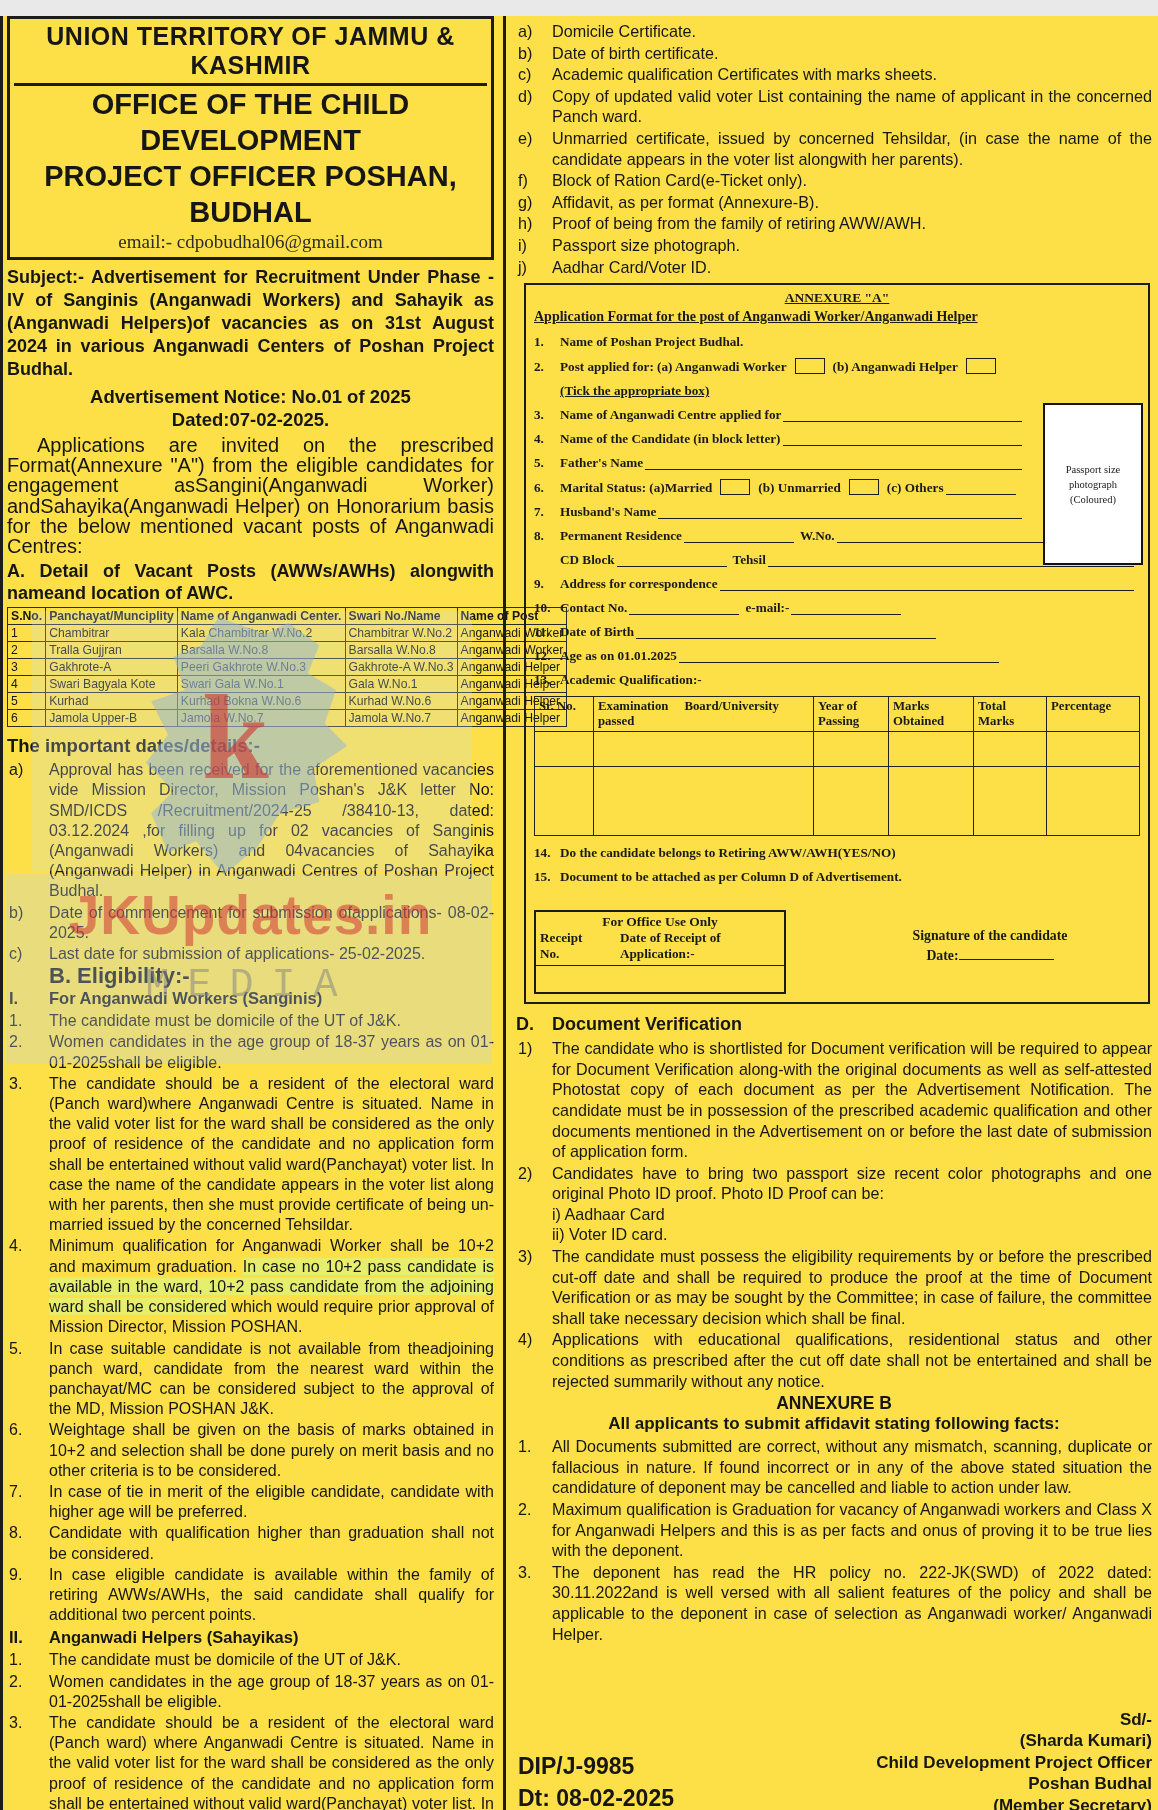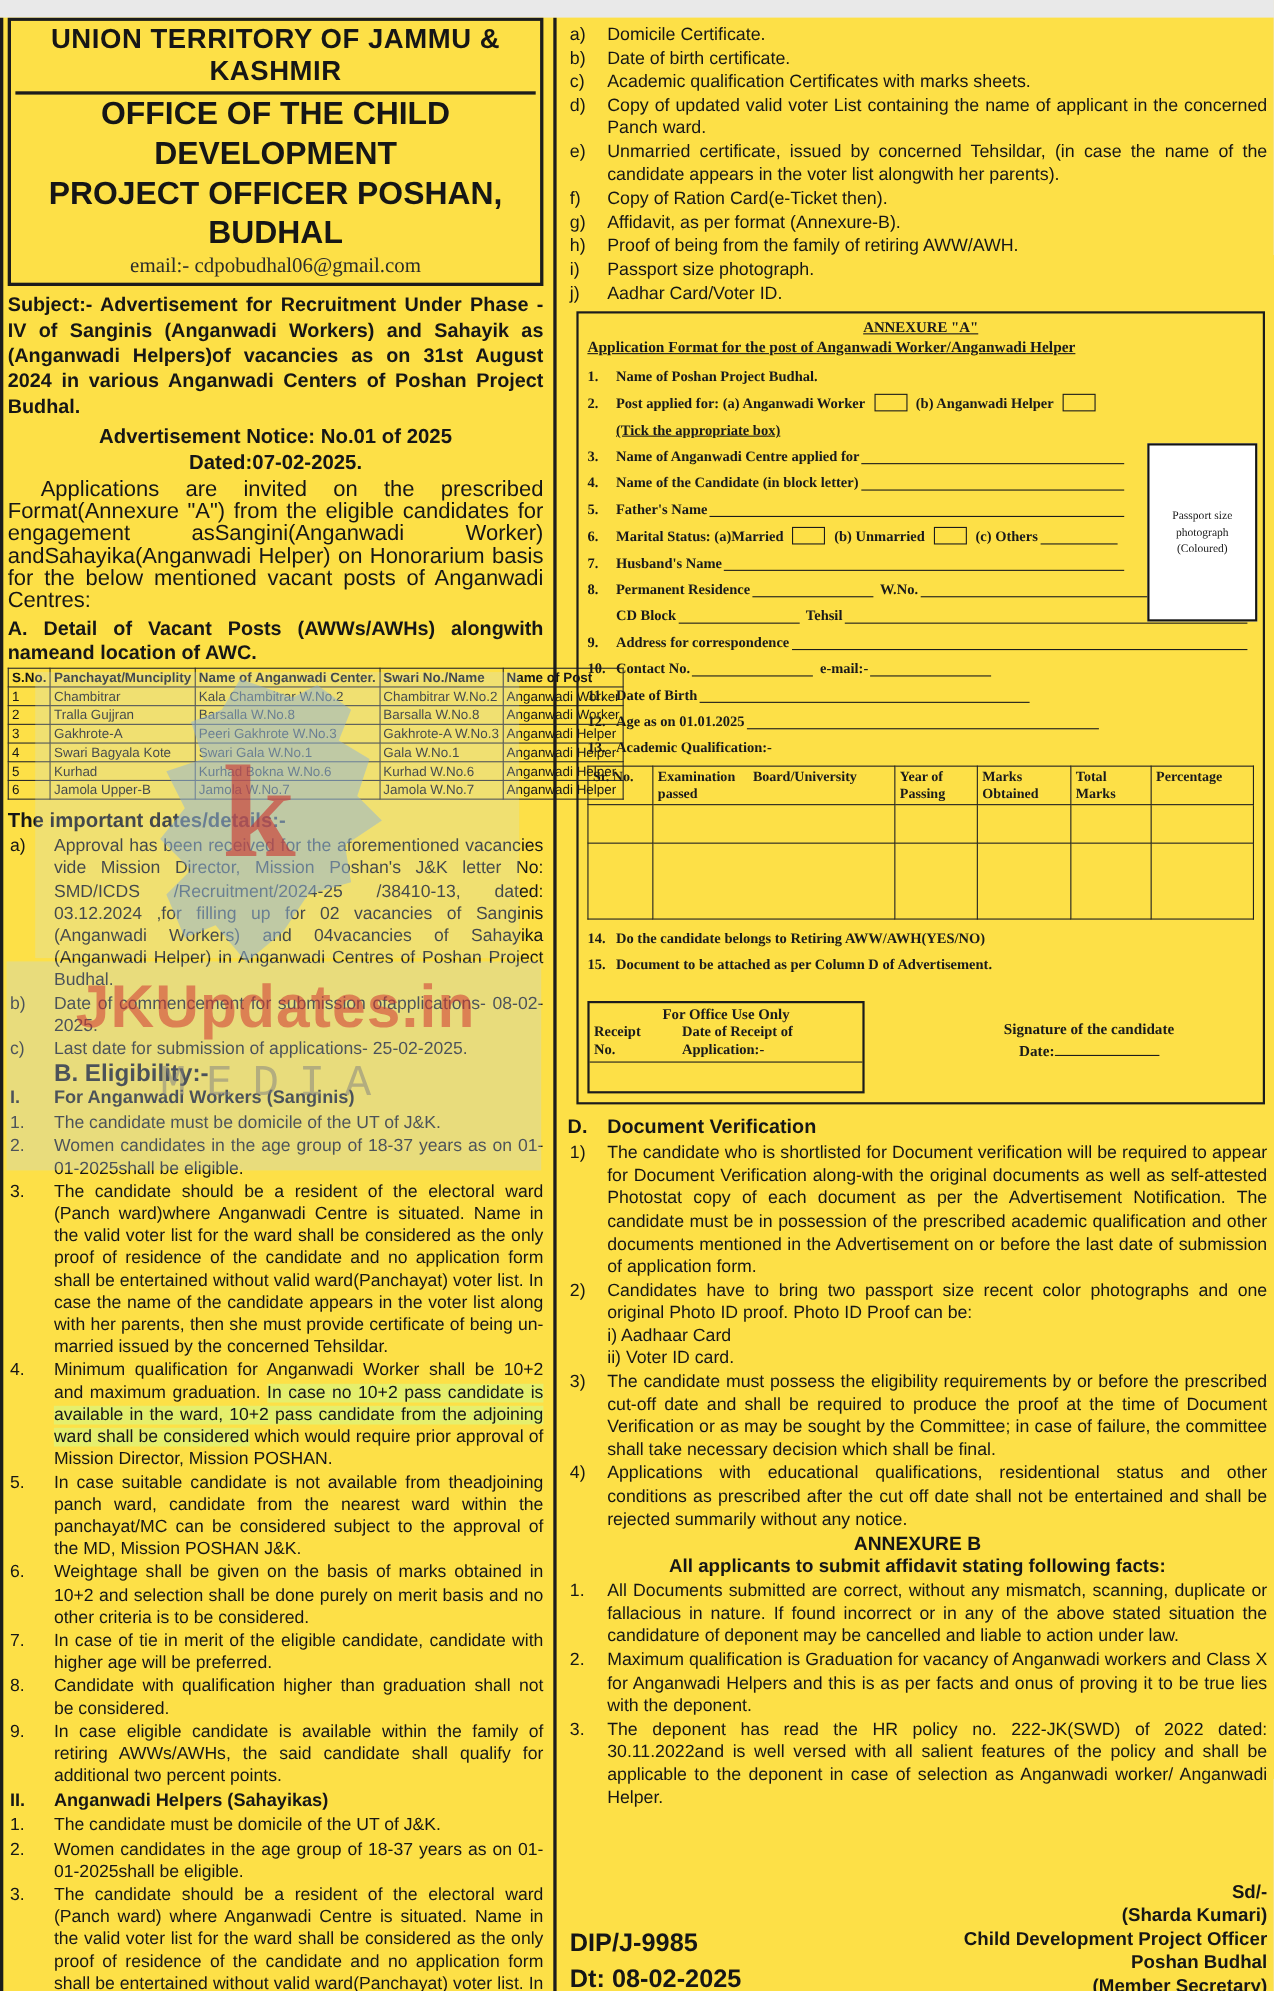--- a/index.html
+++ b/index.html
@@ -292,21 +292,21 @@
         <div class="li">
           <span class="m">d)</span>
           <span class="t"><span>Copy of updated  valid voter List containing the name of applicant in the concerned  Panch ward.</span></span>
         </div>
         <div class="li">
           <span class="m">e)</span>
           <span class="t"><span>Unmarried certificate, issued by concerned Tehsildar, (in case the name of the candidate appears in the voter list alongwith her parents).</span></span>
         </div>
         <div class="li">
           <span class="m">f)</span>
-          <span class="t"><span>Copy of Ration Card(e-Ticket  then).</span></span>
+          <span class="t"><span>Block of Ration Card(e-Ticket  only).</span></span>
         </div>
         <div class="li">
           <span class="m">g)</span>
           <span class="t"><span>Affidavit, as per format (Annexure-B).</span></span>
         </div>
         <div class="li">
           <span class="m">h)</span>
           <span class="t"><span>Proof of being from the family of retiring AWW/AWH.</span></span>
         </div>
         <div class="li">

